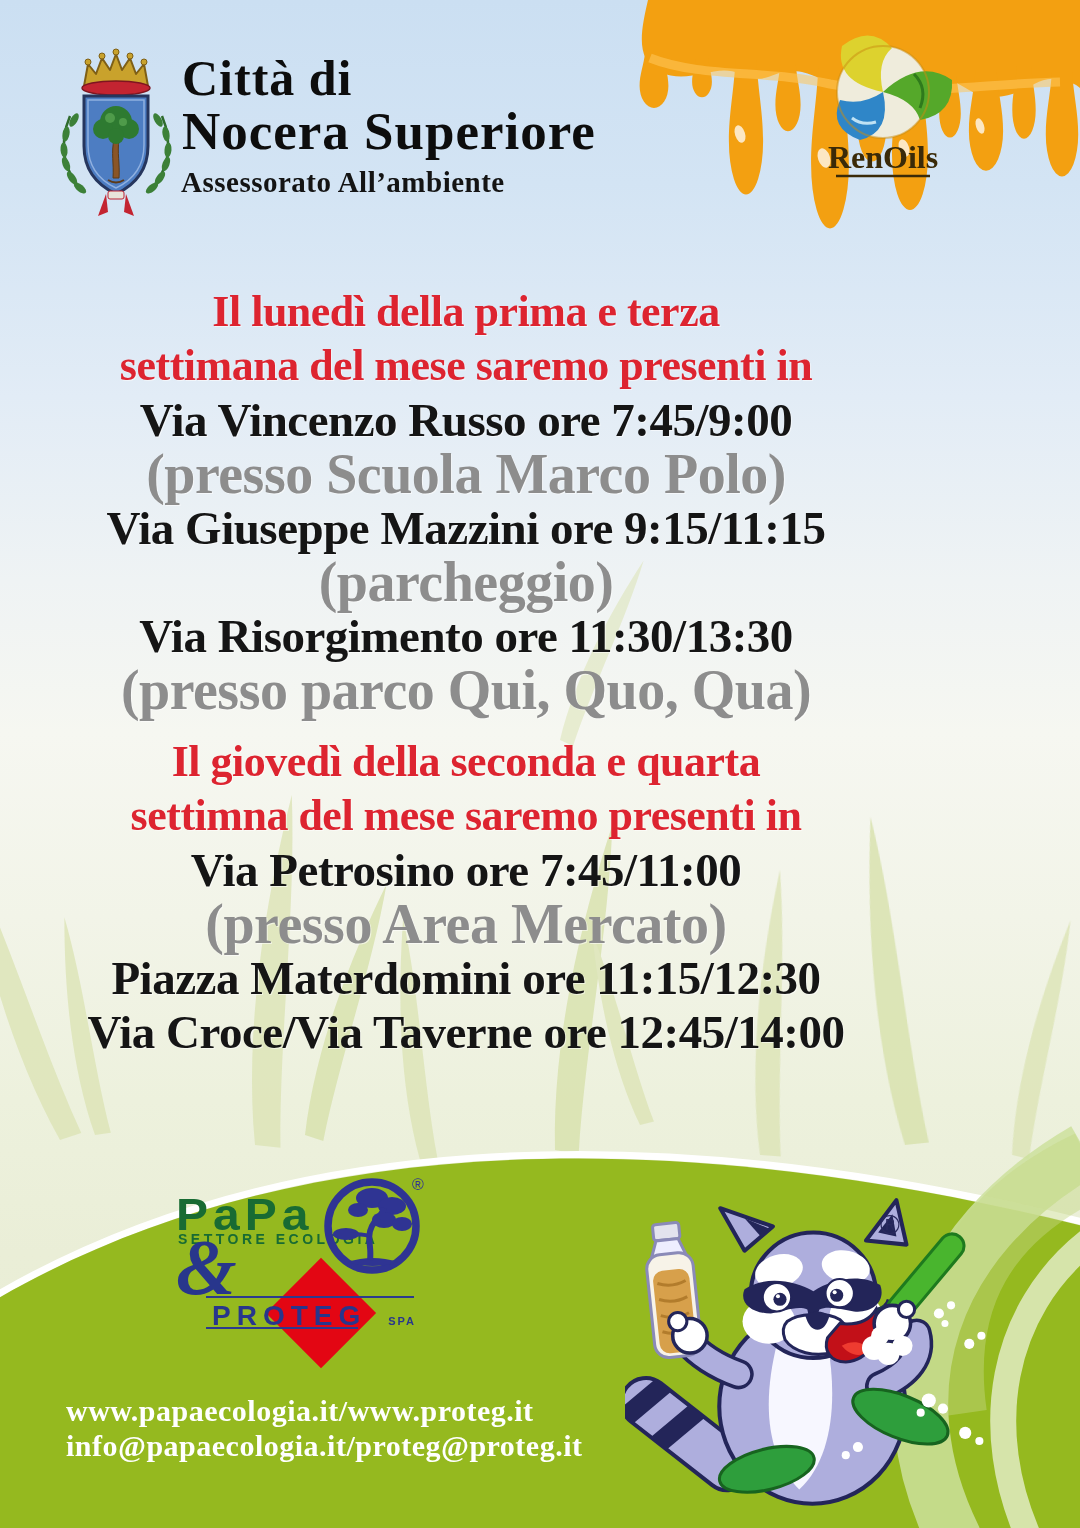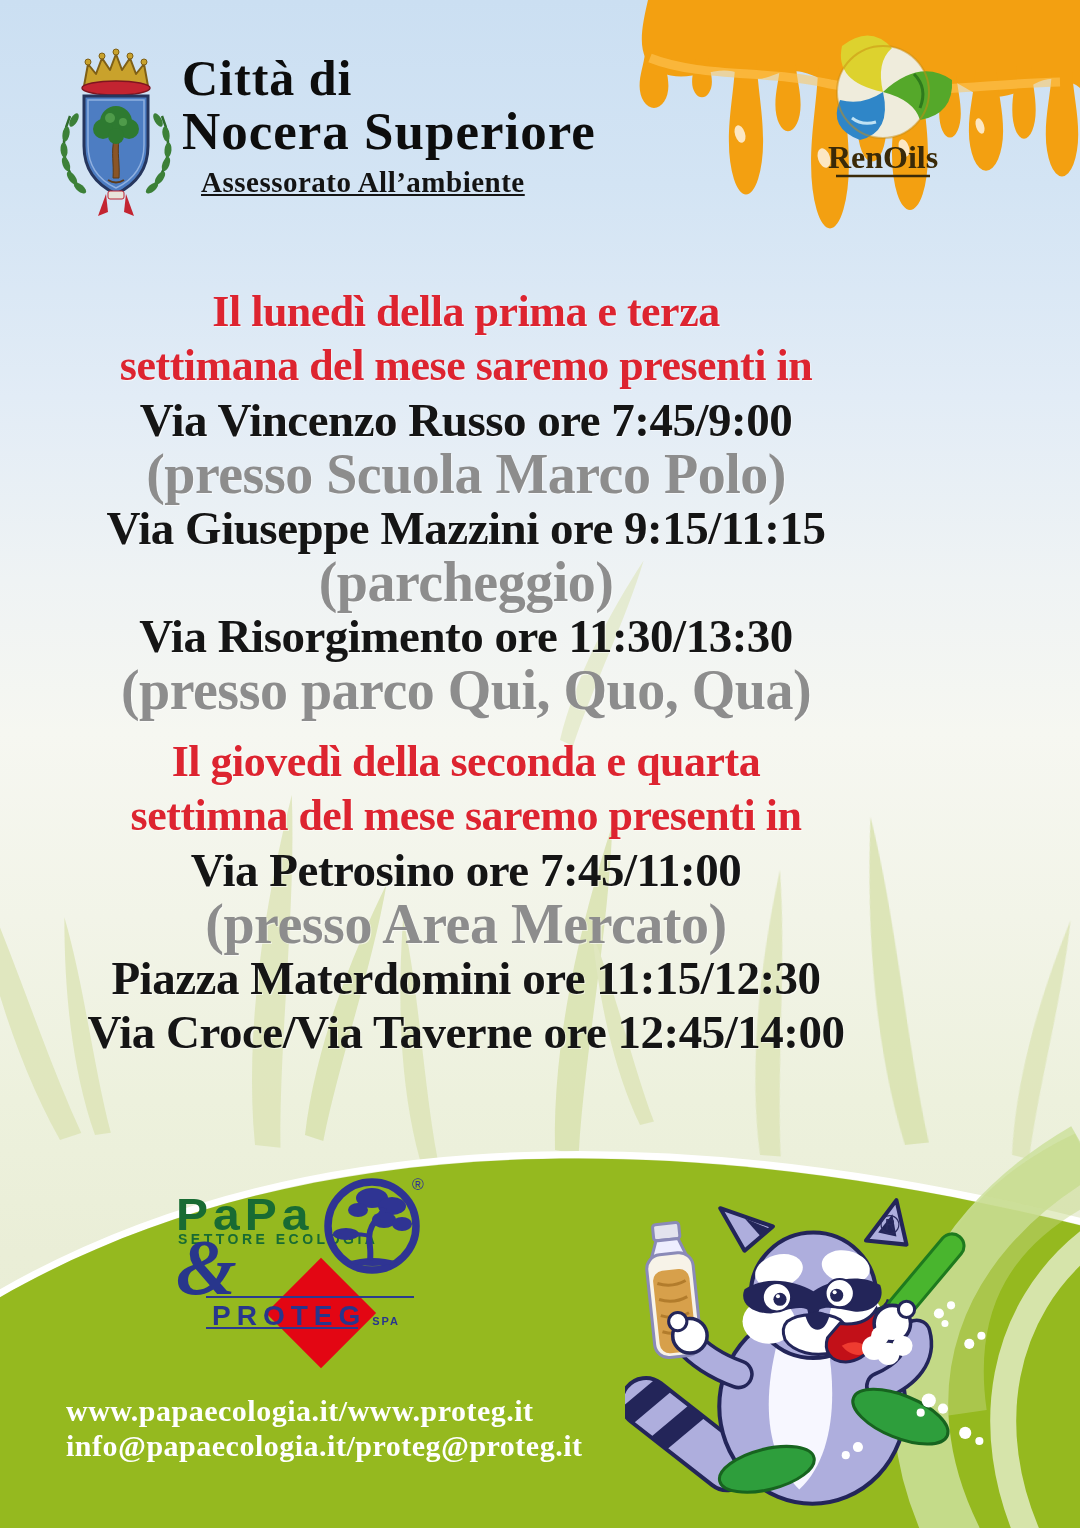--- a/index.html
+++ b/index.html
@@ -10,21 +10,21 @@
       #f6f7f1 48%, #f2f4e8 60%, #edf1dd 72%, #eaeed7 82%, #e8edd3 100%);
     font-family:"Liberation Serif", serif;
   }
   svg{display:block;}
   .abs{position:absolute;}
 
   
   .city-title{position:absolute;left:182px;top:52px;color:#0d0d0d;font-weight:700;line-height:1.04;letter-spacing:1px;}
   .city-line1{font-size:50px;}
   .city-line2{font-size:53px;}
-  .department{position:absolute;left:201px;top:166px;font-size:29px;font-weight:700;color:#141414;letter-spacing:0.5px;text-decoration:underline;}
+  .department{position:absolute;left:181px;top:166px;font-size:29px;font-weight:700;color:#141414;letter-spacing:0.5px;}
 
   
   .schedule{position:absolute;left:0;top:285px;width:932px;text-align:center;}
   .sline{display:block;height:54px;line-height:54px;font-weight:700;letter-spacing:-0.5px;white-space:nowrap;
          text-shadow:1px 1px 0 rgba(255,255,255,.55);}
   .red{color:#dd2430;font-size:44px;}
   .street{color:#151515;font-size:47px;}
   .note{color:#8d8d8d;font-size:56px;}
   .block-gap{display:block;height:18px;}
 
@@ -32,21 +32,21 @@
   .papa-brand{position:absolute;left:176px;top:1190px;font-family:"Liberation Sans",sans-serif;
     font-weight:700;font-size:48px;letter-spacing:5px;color:#186b33;transform:scaleY(.92);transform-origin:top left;}
   .papa-sub{position:absolute;left:178px;top:1231px;font-family:"Liberation Sans",sans-serif;
     font-weight:700;font-size:14px;letter-spacing:3.5px;color:#186b33;}
   .ampersand{position:absolute;left:176px;top:1228px;font-size:78px;font-weight:700;font-style:italic;color:#28368c;line-height:1;}
   .proteg-diamond{position:absolute;left:282px;top:1274px;width:78px;height:78px;background:#e30613;transform:rotate(45deg);}
   .proteg-line-top{position:absolute;left:206px;top:1296px;width:208px;height:2px;background:#2c3a8e;}
   .proteg-line-bottom{position:absolute;left:206px;top:1327px;width:152px;height:2px;background:#2c3a8e;}
   .proteg-text{position:absolute;left:212px;top:1300px;font-family:"Liberation Sans",sans-serif;
     font-weight:700;font-size:28px;letter-spacing:6px;color:#28368c;}
-  .proteg-spa{font-size:11px;letter-spacing:2px;margin-left:6px;}
+  .proteg-spa{font-size:11px;letter-spacing:2px;margin-left:22px;}
   .reg-raccoon{position:absolute;left:880px;top:1210px;font-size:27px;color:#2a2a5e;font-family:"Liberation Sans",sans-serif;}
 
   
   .contacts{position:absolute;left:66px;top:1372px;color:#ffffff;font-weight:700;font-size:30px;line-height:35px;letter-spacing:0.5px;margin-top:21px;}
   .contacts div{white-space:nowrap;}
 </style>
 </head>
 <body>
 
 <div class="page">

